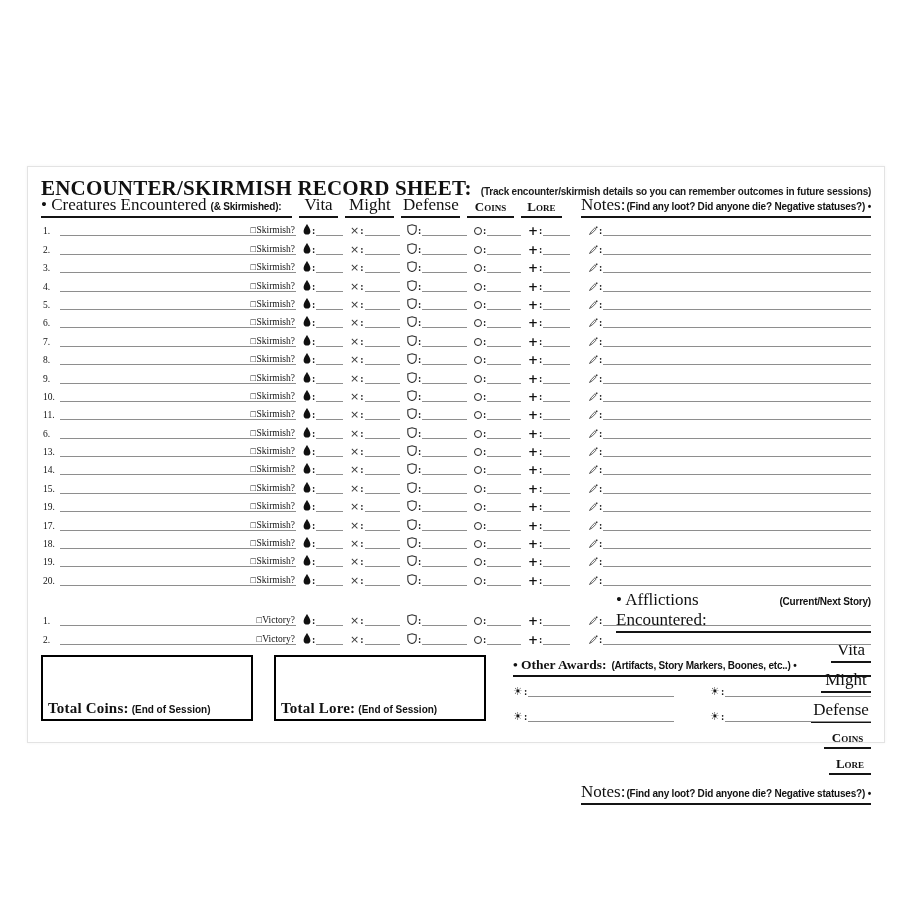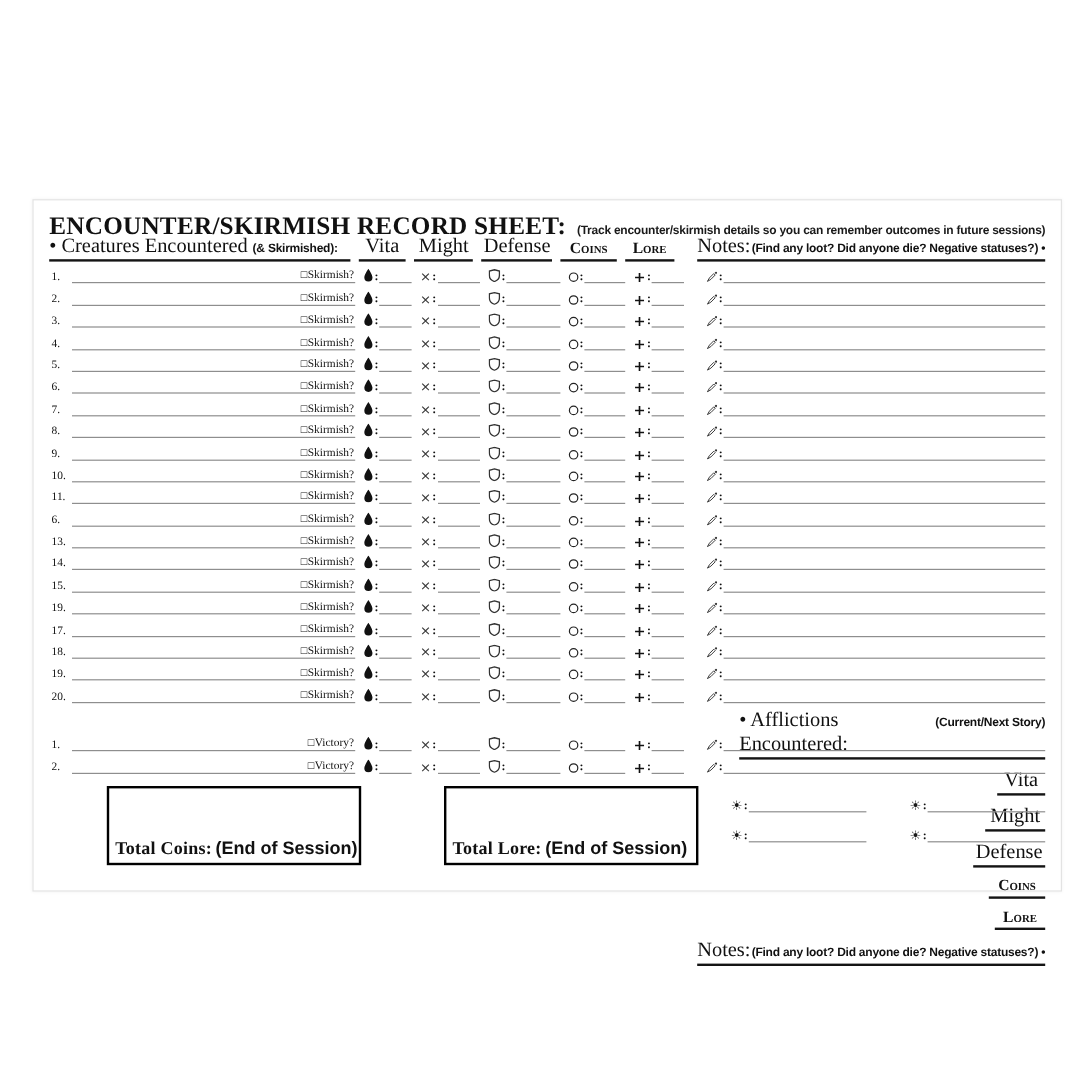--- a/index.html
+++ b/index.html
@@ -42,24 +42,24 @@
   .x-icon{font-family:"DejaVu Sans",sans-serif;font-size:11px;line-height:10px;color:#3a3a3a;}
   .plus-icon{font-family:"DejaVu Sans",sans-serif;font-size:12px;font-weight:700;line-height:10px;color:#111;}
   .circle-icon{width:8px;height:8px;border:1.2px solid #222;border-radius:50%;box-sizing:border-box;margin-bottom:1px;}
   .sun-icon{font-family:"DejaVu Sans",sans-serif;font-size:11px;line-height:11px;color:#1a1a1a;}
   svg.gicon{display:block;margin-bottom:1px;}
   
   #creature-rows,#affliction-rows{display:block;}
   .aff-hrow{margin-top:4px;flex-direction:column;}
   
   .bottom{display:flex;gap:21px;margin-top:10px;height:66px;}
-  .total-box{width:212px;border:2.5px solid #000;box-sizing:border-box;position:relative;background:#fff;margin-left:48px;}
+  .total-box{width:212px;border:2.5px solid #000;box-sizing:border-box;position:relative;background:#fff;}
   .box-label{position:absolute;left:5px;bottom:2px;display:flex;align-items:baseline;gap:3px;white-space:nowrap;}
   .box-label .main{font-size:15px;font-weight:700;letter-spacing:.2px;}
-  .box-label .note{font-family:"Liberation Sans",sans-serif;font-size:15px;font-weight:700;}
+  .box-label .note{font-family:"Liberation Sans",sans-serif;font-size:10px;font-weight:700;}
   .awards{flex:1;margin-left:6px;padding-top:2px;}
   .awards-hrow{display:flex;align-items:baseline;gap:5px;border-bottom:2.5px solid #111;padding-bottom:2px;white-space:nowrap;}
   .awards-hrow .main{font-size:13.5px;font-weight:700;}
   .awards-hrow .note{font-family:"Liberation Sans",sans-serif;font-size:10px;font-weight:700;letter-spacing:-.2px;}
   .awards-grid{display:grid;grid-template-columns:1fr 1fr;column-gap:36px;row-gap:14px;margin-top:9px;}
   .award-slot{display:flex;align-items:flex-end;}
   .award-fill{flex:1;border-bottom:1px solid #8e8e8e;height:9px;}
 </style>
 </head>
 <body>
@@ -1344,20 +1344,24 @@
         <span class="note">(End of Session)</span>
       </div>
     </div>
     <div class="total-box">
       <div class="box-label">
         <span class="main">Total Lore:</span>
         <span class="note">(End of Session)</span>
       </div>
     </div>
     <div class="awards">
+      <div class="awards-hrow">
+        <span class="main">• Other Awards:</span>
+        <span class="note">(Artifacts, Story Markers, Boones, etc..) •</span>
+      </div>
       <div class="awards-grid" id="awards-grid">
   <div class="award-slot">
     <span class="gi sun-icon">☀</span>
     <span class="colon">:</span>
     <span class="award-fill"></span>
   </div>
 
   <div class="award-slot">
     <span class="gi sun-icon">☀</span>
     <span class="colon">:</span>

